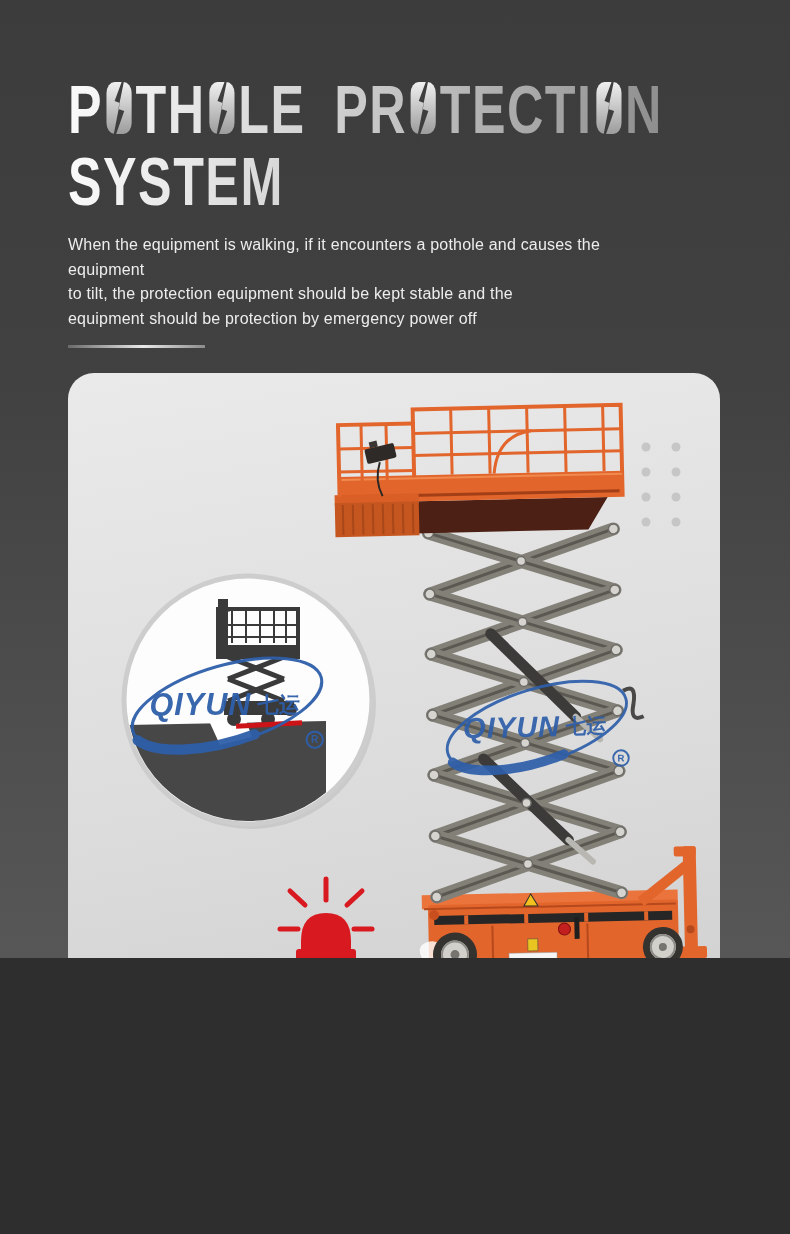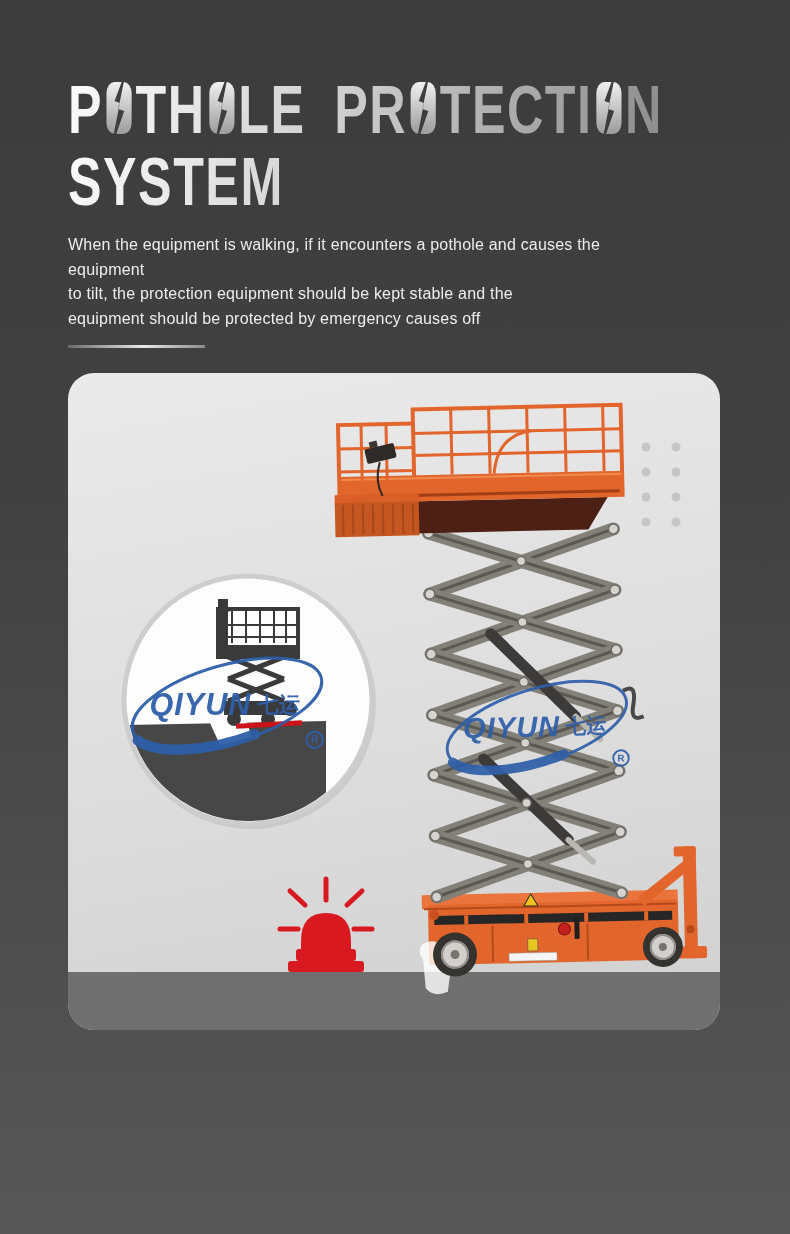--- a/index.html
+++ b/index.html
@@ -1,17 +1,17 @@
 <!DOCTYPE html>
 <html><head>
 <meta charset="utf-8">
 <style>
   html,body{margin:0;padding:0;background:#2e2e2e;}
   .page{
-    position:relative;width:790px;height:1234px;overflow:hidden;margin:0 auto;
+    position:relative;width:790px;height:958px;overflow:hidden;margin:0 auto;
     background:linear-gradient(180deg,#3c3c3c 0%,#414141 40%,#575757 100%);
     font-family:"Liberation Sans",sans-serif;
   }
   
   .hero-title{position:absolute;left:68px;top:74px;margin:0;}
   .title-line{
     white-space:nowrap;height:70px;
     transform:scaleX(.74);transform-origin:left top;
     background:linear-gradient(105deg,#fbfbfb 0%,#cfcfcf 45%,#8d8d8d 100%);
     -webkit-background-clip:text;background-clip:text;color:transparent;
@@ -80,21 +80,21 @@
           <path d="M30 -5 L14 27 L21 29 L9 75 L27 37 L19 35 Z" fill="#3e3e3e"></path>
         </svg><span class="tchar">T</span><span class="tchar">E</span><span class="tchar">C</span><span class="tchar">T</span><span class="tchar">I</span><svg class="bolt-o" viewBox="0 0 40 70">
           <rect x="3" y="8" width="34" height="52" rx="11" fill="url(#silverGrad)"></rect>
           <path d="M30 -5 L14 27 L21 29 L9 75 L27 37 L19 35 Z" fill="#3e3e3e"></path>
         </svg><span class="tchar">N</span></div>
     <div class="title-line"><span class="tchar">S</span><span class="tchar">Y</span><span class="tchar">S</span><span class="tchar">T</span><span class="tchar">E</span><span class="tchar">M</span></div>
   </h1>
 
   <p class="desc">When the equipment is walking, if it encounters a pothole and causes the equipment
 to tilt, the protection equipment should be kept stable and the
-equipment should be protected by emergency causes off</p>
+equipment should be protection by emergency power off</p>
 
   <div class="divider"></div>
 
   <section class="card">
     <svg class="scene" viewBox="0 0 652 657">
       <defs>
         <clipPath id="insetClip">
             <circle cx="180" cy="327" r="121"></circle>
           </clipPath>
 

